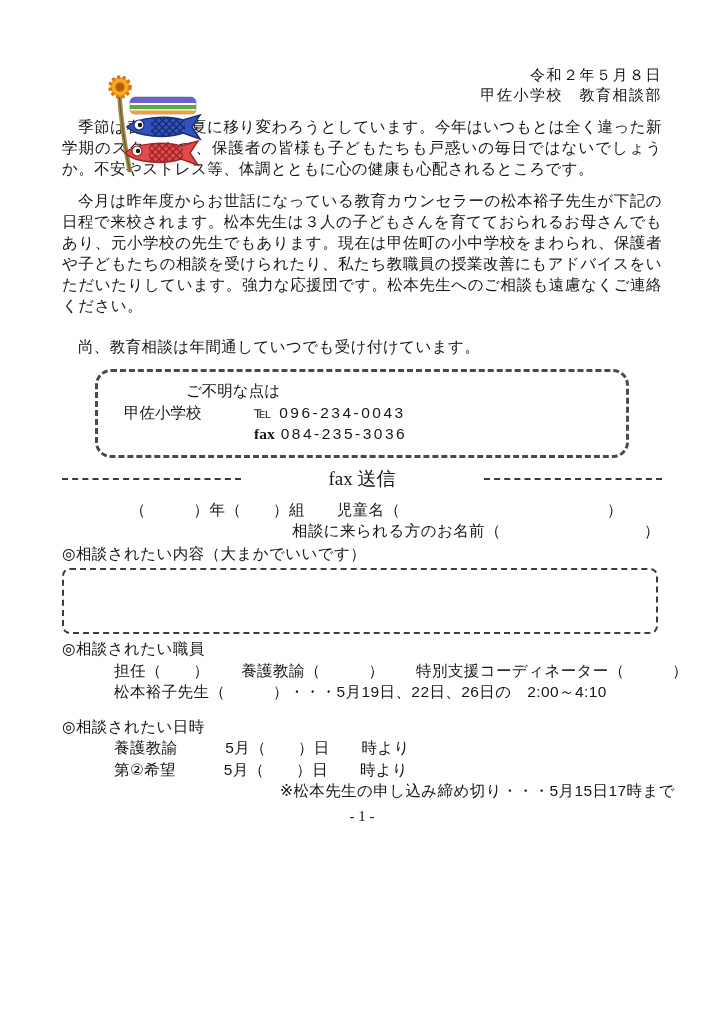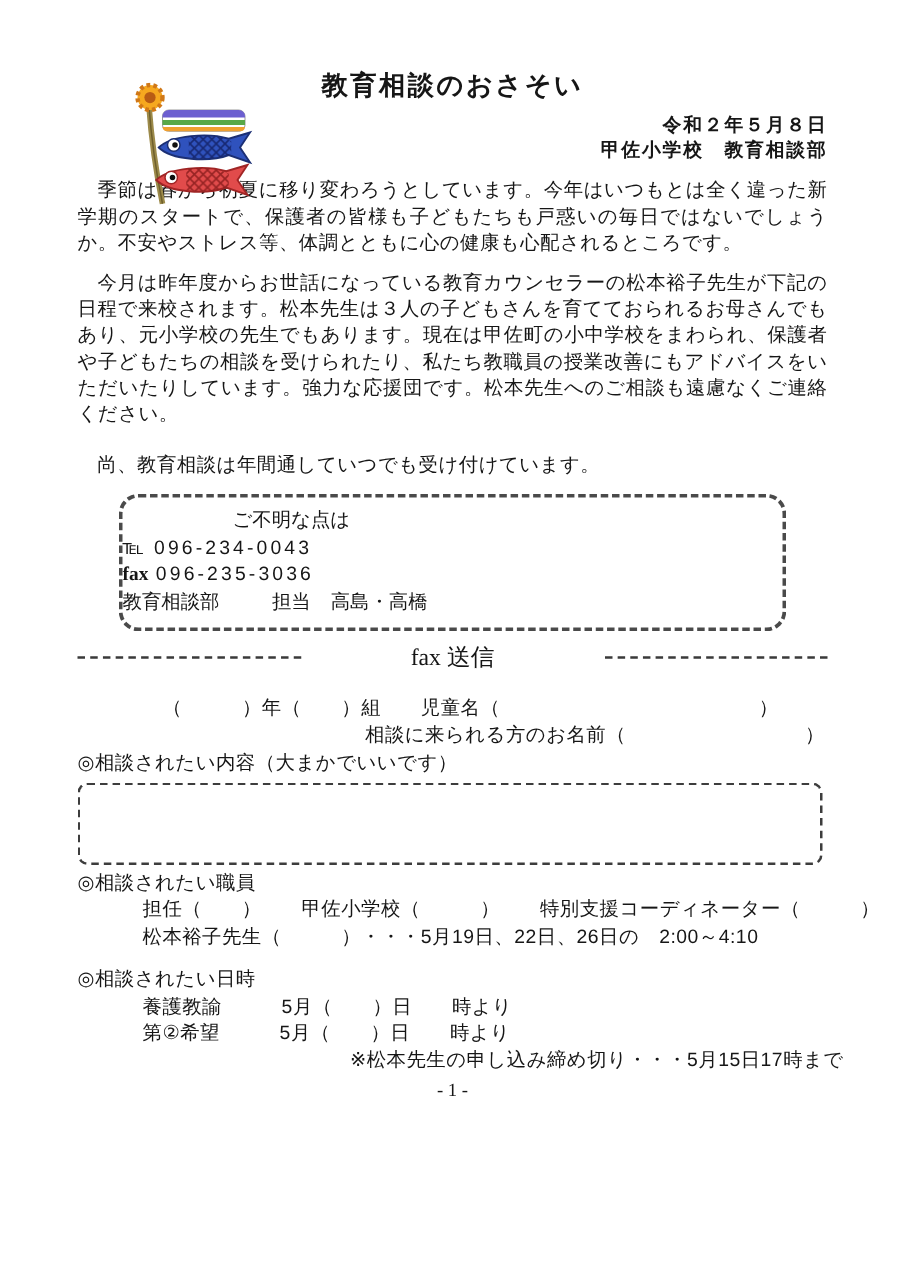--- a/index.html
+++ b/index.html
@@ -19,21 +19,21 @@
   }
 
   
   .header { position:relative; }
   .koinobori { position:absolute; left:41px; top:10px; }
   .doc-title {
     margin:0; text-align:center;
     font-size:21px; font-weight:bold; letter-spacing:2px;
     line-height:26px;
   }
-  .hdr-right { text-align:right; font-size:15px; letter-spacing:1.5px; line-height:19px;font-weight:bold; }
+  .hdr-right { text-align:right; font-size:15px; letter-spacing:1.5px; line-height:19px; }
   .date-line { margin-top:9px; }
   .org-line  { margin-top:1px; }
 
   
   .para {
     margin:0; font-size:15.5px; line-height:21px;
     text-align:justify; letter-spacing:0.4px;
   }
   .p1 { margin-top:12px; }
   .p3 { margin-top:11px; }
@@ -60,21 +60,21 @@
   
   .fax-divider { display:flex; align-items:center; margin-top:9px; height:24px;gap:44px; }
   .dash { flex:1; height:0; border-top:2px dashed #3a3a3a; }
   .fax-divider-label {
     padding:0 44px; font-size:19px;
     font-family:"Liberation Serif","DejaVu Serif",serif;
   }
 
   
   .form-line { font-size:15.5px; line-height:21.5px; white-space:nowrap; letter-spacing:0.4px; }
-  .grade-line   { margin-left:68px; margin-top:18px; }
+  .grade-line   { margin-left:68px; margin-top:8px; }
   .visitor-line { margin-left:230px; }
   .content-heading { margin-top:1px; }
   .content-box {
     box-sizing:border-box;
     margin-top:4px; height:66px; width:596px;
     border:2px dashed #3d3d3d; border-radius:8px;
   }
   .staff-heading { margin-top:4px; }
   .indent1 { margin-left:52px; }
   .datetime-heading { margin-top:13px; }
@@ -124,60 +124,57 @@
       </g>
 
       <g>
         <path d="M22,78 C32,68 62,66 78,71 L95,66 L87,78 L95,90 L78,84 C62,90 32,88 22,78 Z" fill="#e14b4b" stroke="#a02525" stroke-width="1.5"></path>
         <path d="M46,69 C60,67 72,69 80,73 L80,83 C72,87 60,88 46,86 Z" fill="url(#xhR)" opacity="0.9"></path>
         <circle cx="34" cy="76" r="5" fill="#ffffff" stroke="#a02525" stroke-width="1.2"></circle>
         <circle cx="35" cy="76" r="2.2" fill="#101010"></circle>
       </g>
     </svg>
 
-    <h1 class="doc-title">教育相談のおさそい</h1>
     <div class="hdr-right date-line">令和２年５月８日</div>
     <div class="hdr-right org-line">甲佐小学校　教育相談部</div>
   </div>
 
   <p class="para p1">　季節は春から初夏に移り変わろうとしています。今年はいつもとは全く違った新学期のスタートで、保護者の皆様も子どもたちも戸惑いの毎日ではないでしょうか。不安やストレス等、体調とともに心の健康も心配されるところです。</p>
   <p class="para p3">　今月は昨年度からお世話になっている教育カウンセラーの松本裕子先生が下記の日程で来校されます。松本先生は３人の子どもさんを育てておられるお母さんでもあり、元小学校の先生でもあります。現在は甲佐町の小中学校をまわられ、保護者や子どもたちの相談を受けられたり、私たち教職員の授業改善にもアドバイスをいただいたりしています。強力な応援団です。松本先生へのご相談も遠慮なくご連絡ください。</p>
   <p class="para note">　尚、教育相談は年間通していつでも受け付けています。</p>
 
   <div class="contact-box">
     <div class="cb-heading">ご不明な点は</div>
     <div class="cb-row">
+      <div class="cb-school">甲佐小学校</div>
       <div class="cb-lines">
         <div>
           <span class="tel-sym">℡</span><span class="num">096-234-0043</span>
         </div>
         <div>
-          <span class="fax-label">fax</span><span class="num">096-235-3036</span>
-        </div>
-        <div>
-          <span>教育相談部</span><span class="cb-tantou">担当</span><span class="cb-staff">高島・高橋</span>
+          <span class="fax-label">fax</span><span class="num">084-235-3036</span>
         </div>
       </div>
     </div>
   </div>
 
   <div class="fax-divider">
     <span class="dash"></span>
     <span class="fax-divider-label">fax 送信</span>
     <span class="dash"></span>
   </div>
 
   <div class="form-line grade-line">（　　　）年（　　）組　　児童名（　　　　　　　　　　　　　）</div>
   <div class="form-line visitor-line">相談に来られる方のお名前（　　　　　　　　　）</div>
 
   <div class="form-line content-heading">◎相談されたい内容（大まかでいいです）</div>
   <div class="content-box"></div>
 
   <div class="form-line staff-heading">◎相談されたい職員</div>
-  <div class="form-line indent1">担任（　　）　　甲佐小学校（　　　）　　特別支援コーディネーター（　　　）</div>
+  <div class="form-line indent1">担任（　　）　　養護教諭（　　　）　　特別支援コーディネーター（　　　）</div>
   <div class="form-line indent1">松本裕子先生（　　　）・・・5月19日、22日、26日の　2:00～4:10</div>
 
   <div class="form-line datetime-heading">◎相談されたい日時</div>
   <div class="form-line indent1">養護教諭　　　5月（　　）日　　時より</div>
   <div class="form-line indent1">第②希望　　　5月（　　）日　　時より</div>
   <div class="form-line deadline">※松本先生の申し込み締め切り・・・5月15日17時まで</div>
 
   <div class="page-number">- 1 -</div>
 
 </div>

